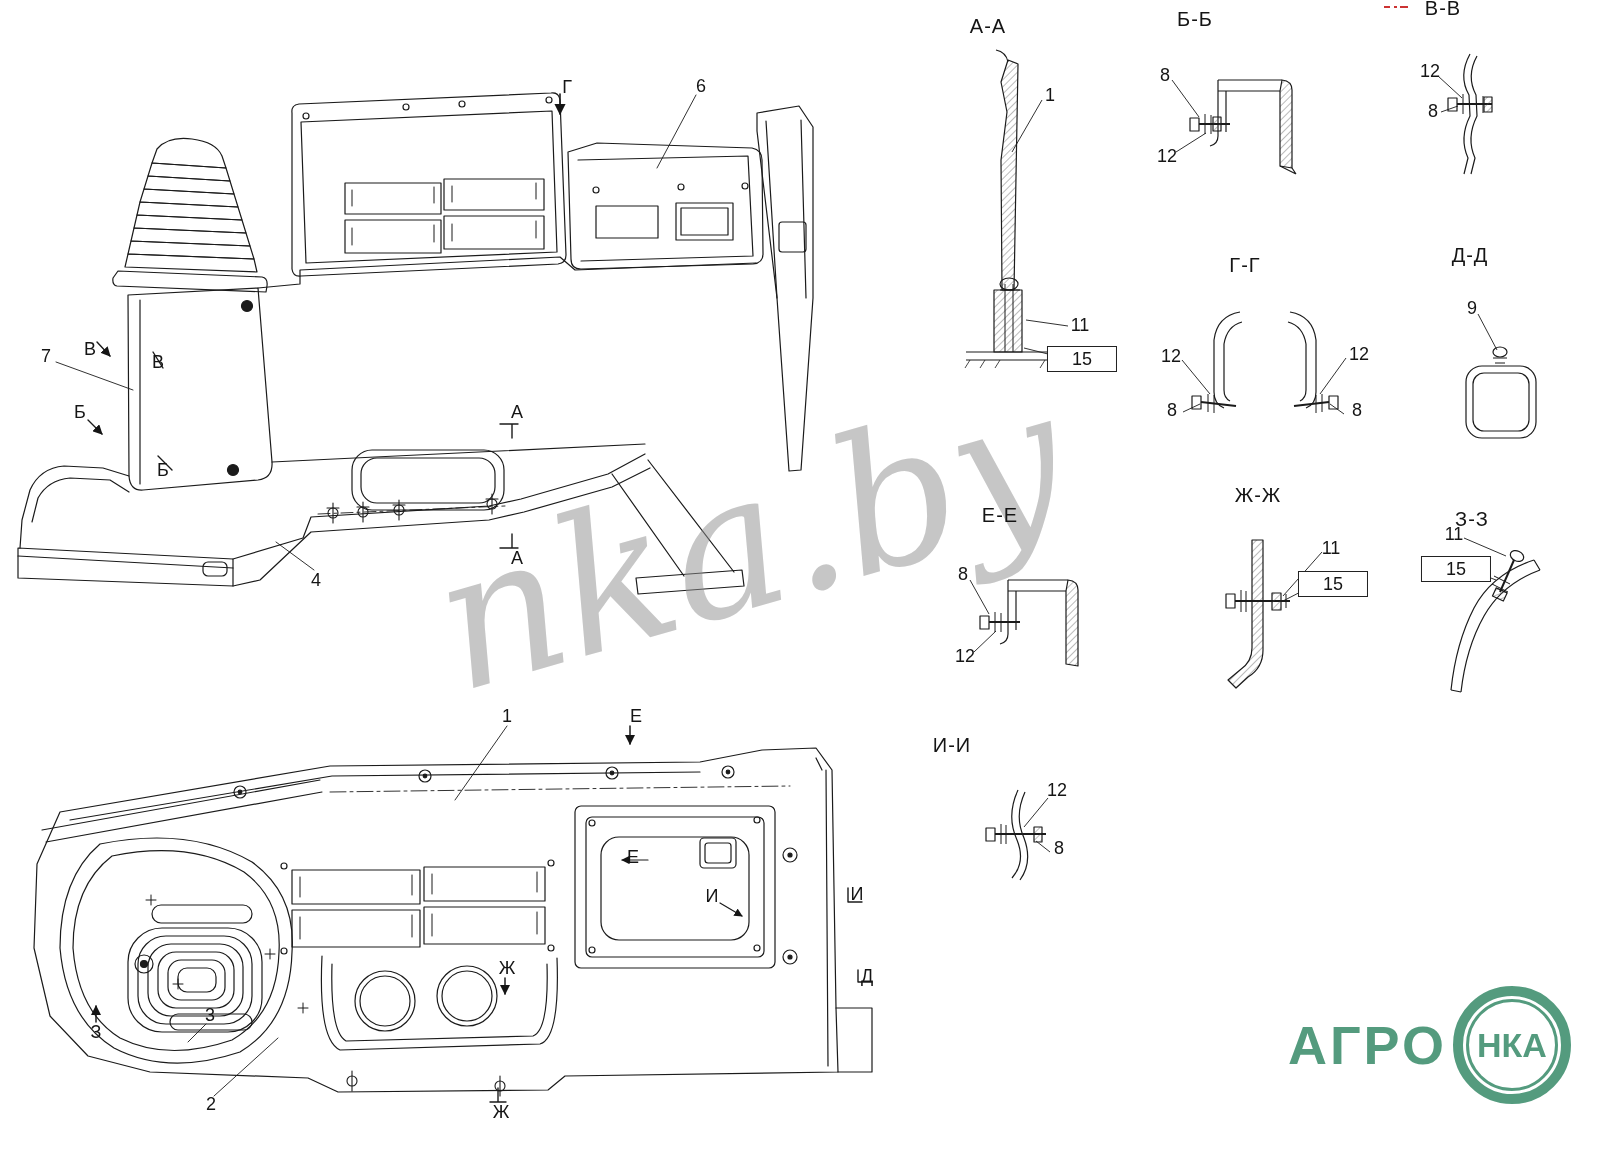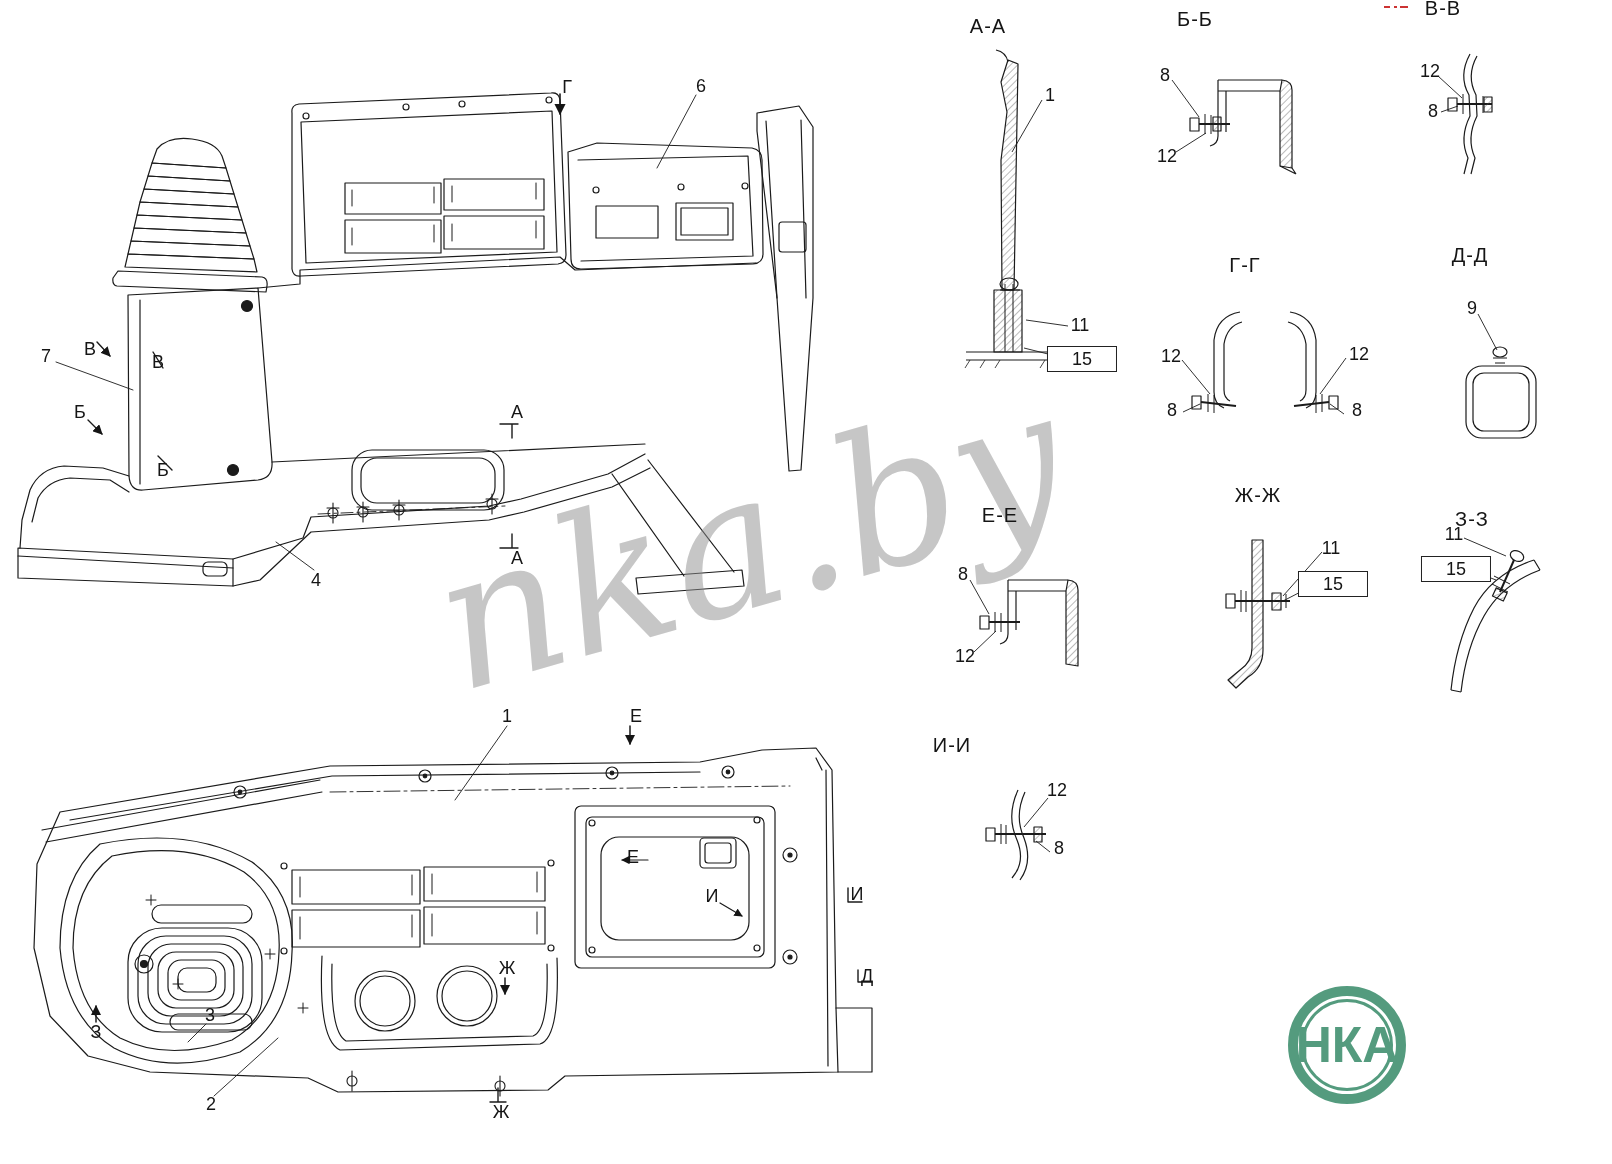--- a/index.html
+++ b/index.html
@@ -34,21 +34,21 @@
     font-size: 54px; font-weight: bold; color: #3d8e6d; letter-spacing: 3px;
   }
   .logo-circle {
     width: 118px; height: 118px; border: 10px solid #3d8e6d; border-radius: 50%;
     display: flex; align-items: center; justify-content: center; position: relative;
   }
   .logo-circle::before {
     content: ""; position: absolute; inset: 3px;
     border: 3px solid #3d8e6d; border-radius: 50%;
   }
-  .logo-circle-inner { font-size: 50px; font-weight: bold; color: #3d8e6d; }
+  .logo-circle-inner { font-size: 34px; font-weight: bold; color: #3d8e6d; }
 </style>
 </head>
 <body>
 
 <div class="sheet">
 
 <svg class="art" width="1612" height="1164" viewBox="0 0 1612 1164">
   <defs>
     <pattern id="hatch" width="5" height="5" patternUnits="userSpaceOnUse" patternTransform="rotate(45)">
       <line x1="0" y1="0" x2="0" y2="5" stroke="#555" stroke-width="0.8"></line>
@@ -407,18 +407,19 @@
 
 <div class="lbl title" style="left:1472px;top:519px">З-З</div>
 <div class="lbl" style="left:1454px;top:534px">11</div>
 <div class="lbl boxed" style="left:1456px;top:569px">15</div>
 
 <div class="lbl title" style="left:952px;top:745px">И-И</div>
 <div class="lbl" style="left:1057px;top:790px">12</div>
 <div class="lbl" style="left:1059px;top:848px">8</div>
 
 <div class="logo">
+  <span class="logo-left">АГРО</span>
   <span class="logo-circle">
     <span class="logo-circle-inner">НКА</span>
   </span>
 </div>
 
 </div>
 
 </body></html>

